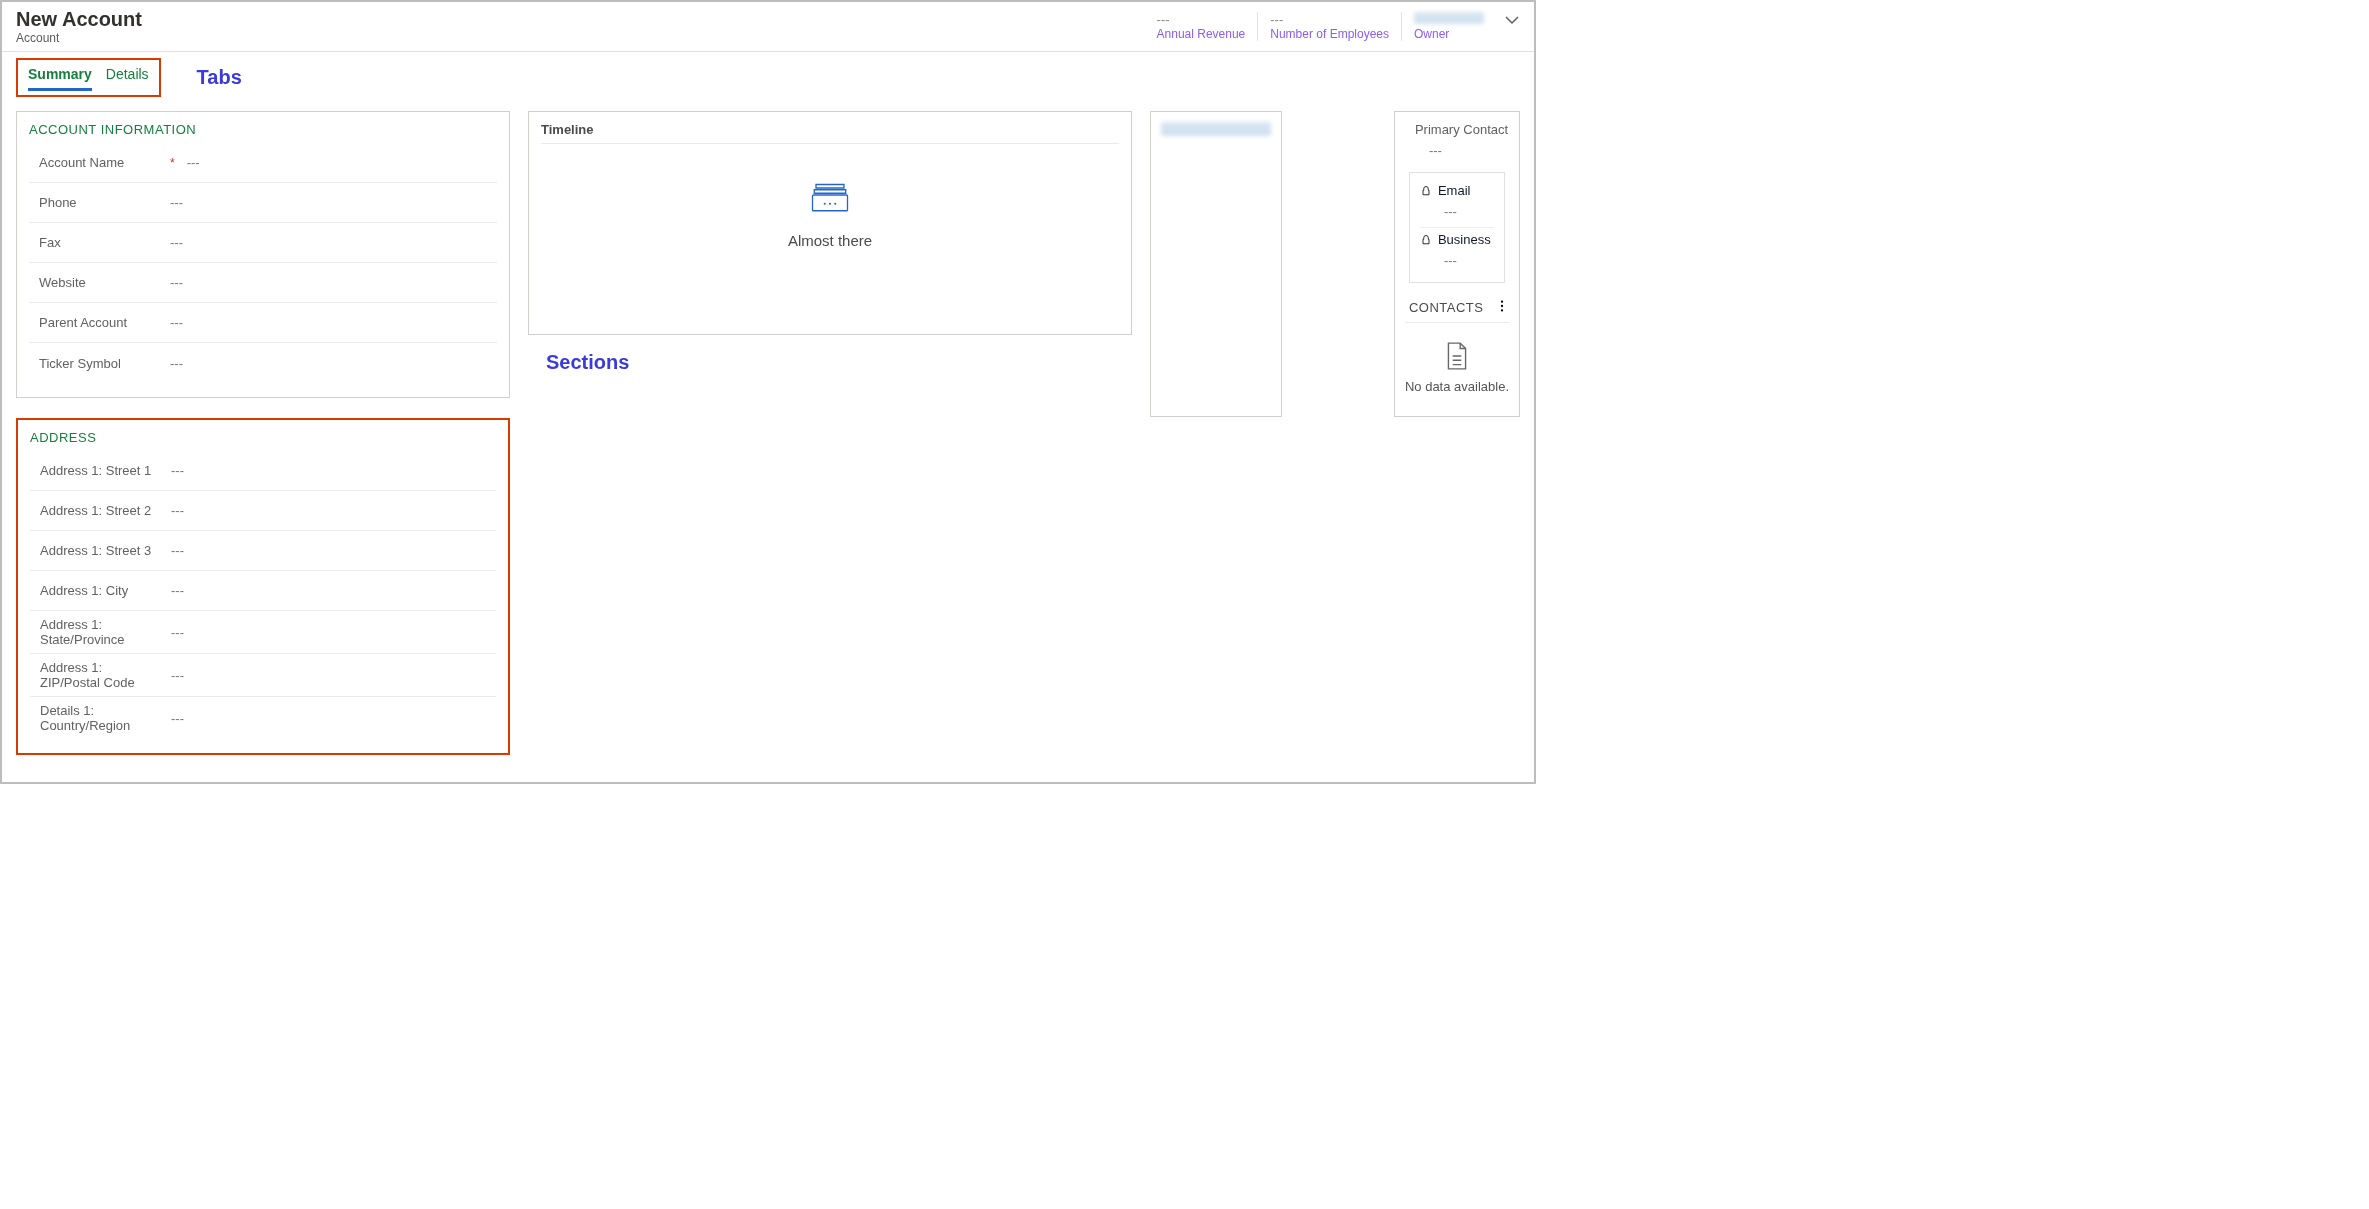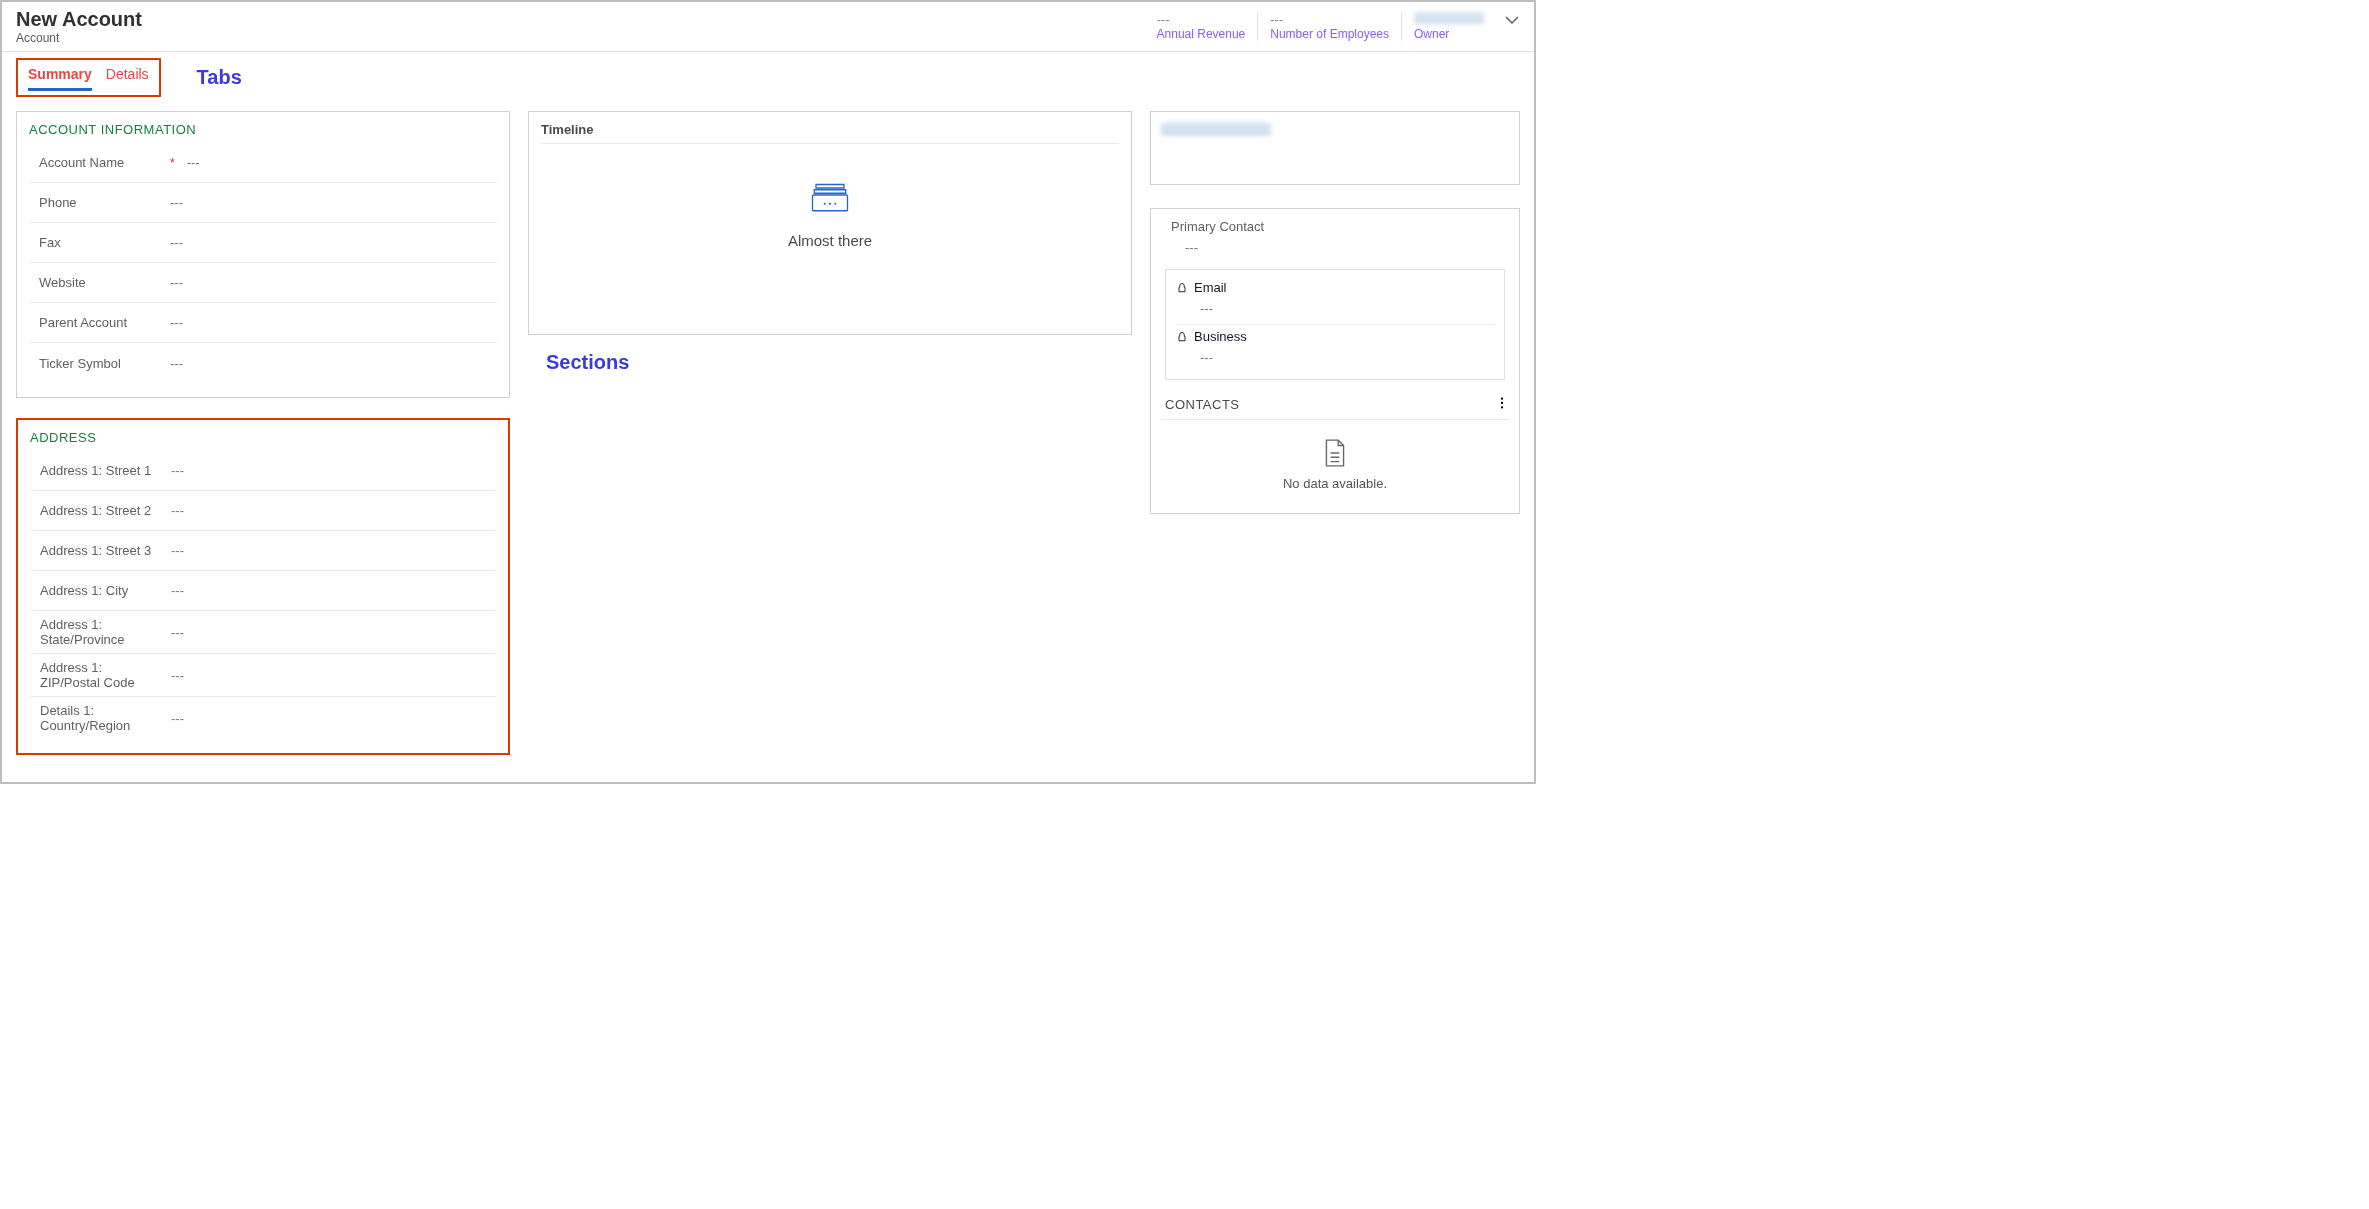--- a/index.html
+++ b/index.html
@@ -79,21 +79,21 @@
     display:flex;
     gap: 14px;
     border: 2px solid #d83b01;
     padding: 4px 10px;
     position: relative;
   }
   .tab {
     font-size: 14px;
     padding: 2px 0 6px 0;
     cursor: pointer;
-    color: #ef4444;
+    color: #15803d;
   }
   .tab.active {
     font-weight: 600;
     border-bottom: 3px solid #2266cc;
   }
   .annot {
     font-size: 20px;
     font-weight: 700;
     color: #3a3add;
     margin-left: 36px;
@@ -171,21 +171,21 @@
   .timeline-empty svg { width:42px; height:42px; color:#2266cc; }
   .timeline-empty .msg { font-size: 15px; }
   .sections-annot {
     font-size: 20px;
     font-weight: 700;
     color: #3a3add;
     padding-left: 18px;
   }
 
   
-  .right-col { display:flex; flex-direction:column; gap: 23px; }
+  .right-col { display:flex; flex-direction:row; gap: 23px; justify-content: space-between; }
   .right-top {
     border: 1px solid #d2d0ce;
     padding: 10px 10px 20px 10px;
     min-height: 74px;
   }
   .right-main {
     border: 1px solid #d2d0ce;
     padding: 10px 10px 14px 10px;
   }
   .pc-label { font-size: 13px; color:#616161; padding-left: 10px; }

